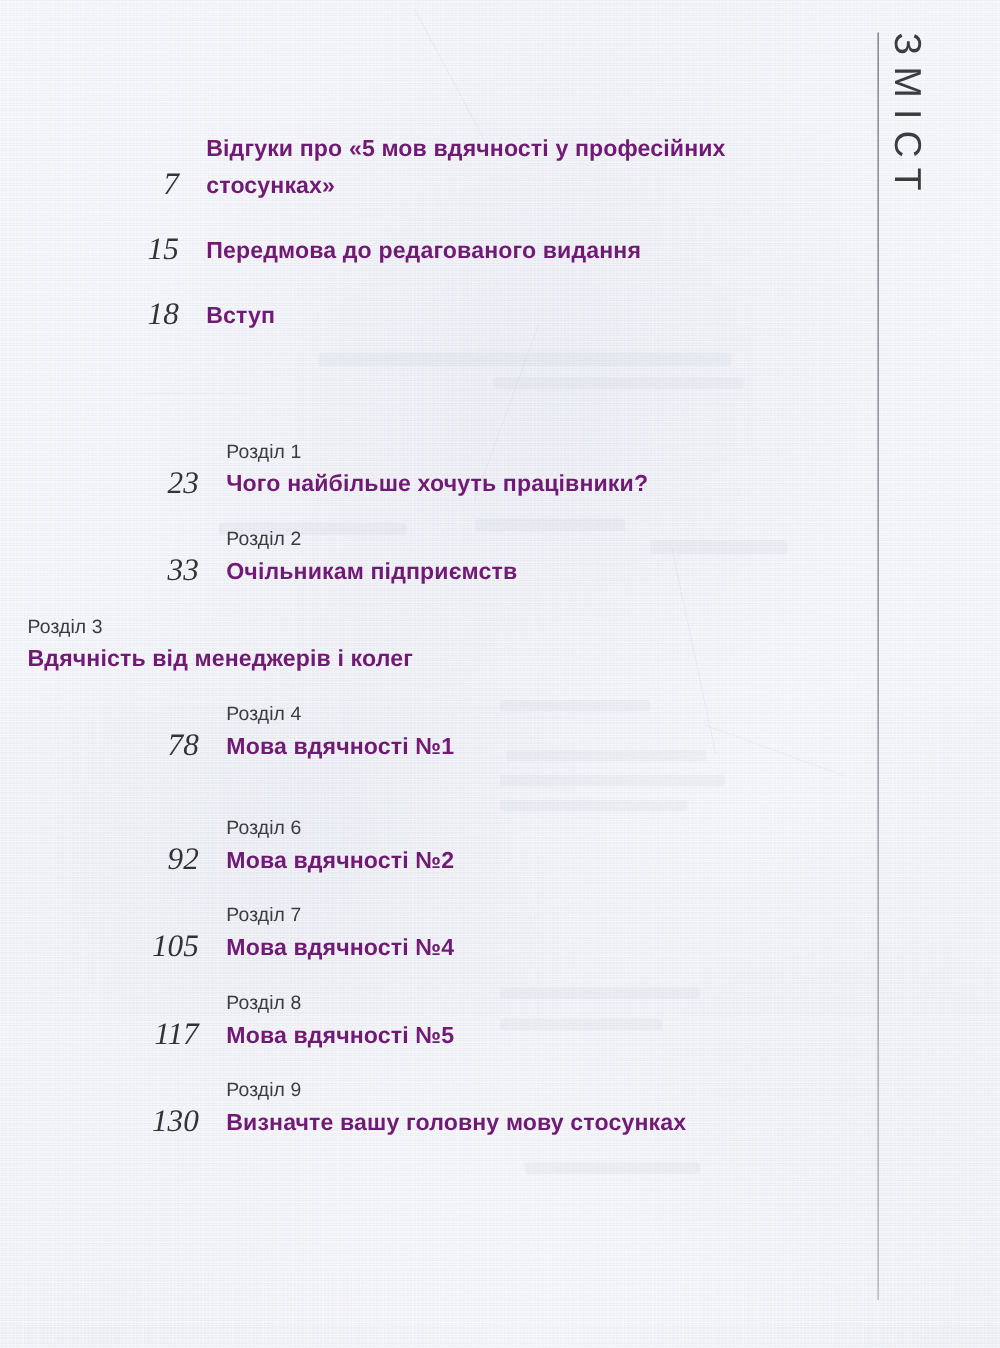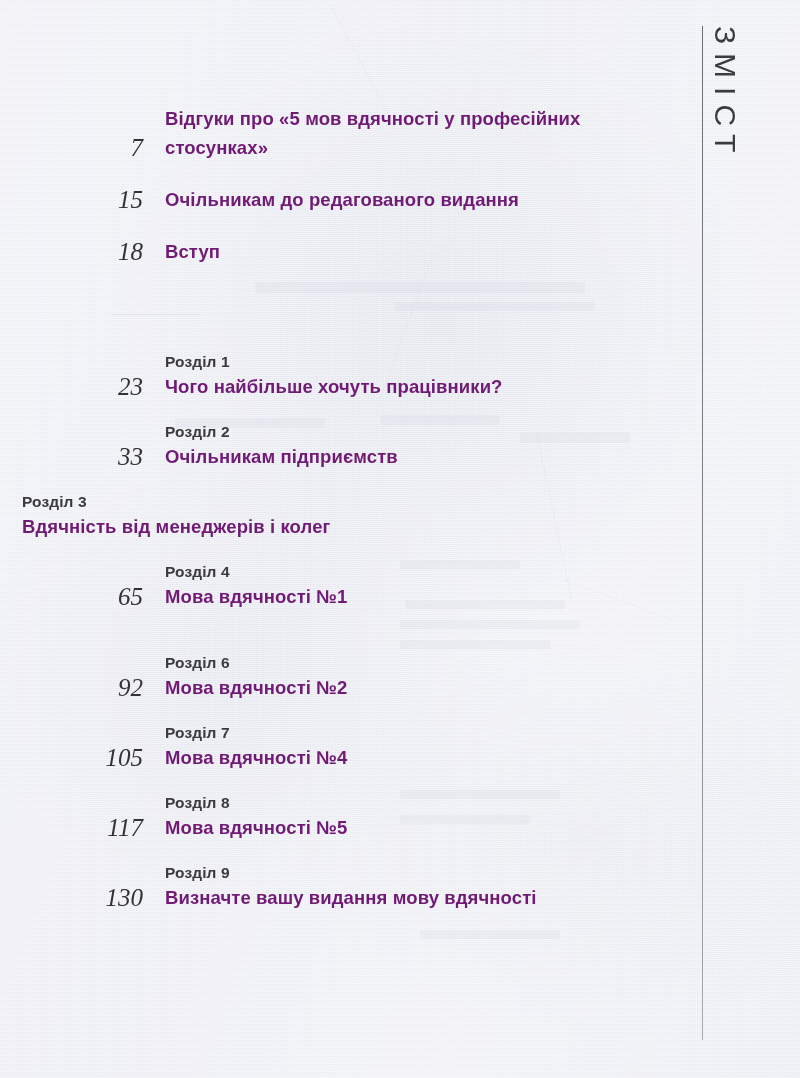--- a/index.html
+++ b/index.html
@@ -104,33 +104,33 @@
   }
   .entry .title {
     font-size: 18.5px;
     font-weight: bold;
     line-height: 29px;
     color: #701a75;
     letter-spacing: .1px;
   }
   .entry .chap {
     font-size: 15.5px;
-    font-weight: 700;
+    font-weight: 400;
     line-height: 20px;
     color: #3b3b3e;
     letter-spacing: .1px;
   }
 
   
   .entry.front .pg { align-self: flex-end; }
   .entry.front { margin-bottom: 23px; }
 
   
   .entry.chapter { margin-bottom: 21px; }
-  .entry.chapter .pg { padding-top: 20px; }
+  .entry.chapter .pg { padding-top: 20px; padding-left: 16px; }
 
   .gap { height: 63px; }
 </style>
 </head>
 <body>
 
 <div class="page"></div>
 <div class="grain"></div>
 
 <div class="bleed">
@@ -161,21 +161,21 @@
   <div class="entry front">
     <div class="pg">7</div>
     <div class="body">
       <div class="title">Відгуки про «5 мов вдячності у професійних стосунках»</div>
     </div>
   </div>
 
   <div class="entry front">
     <div class="pg">15</div>
     <div class="body">
-      <div class="title">Очільникам до редагованого видання</div>
+      <div class="title">Передмова до редагованого видання</div>
     </div>
   </div>
 
   <div class="entry front">
     <div class="pg">18</div>
     <div class="body">
       <div class="title">Вступ</div>
     </div>
   </div>
 
@@ -198,21 +198,21 @@
   </div>
 
   <div class="entry chapter">
     <div class="body">
       <div class="chap">Розділ 3</div>
       <div class="title">Вдячність від менеджерів і колег</div>
     </div>
   </div>
 
   <div class="entry chapter">
-    <div class="pg">65</div>
+    <div class="pg">78</div>
     <div class="body">
       <div class="chap">Розділ 4</div>
       <div class="title">Мова вдячності №1</div>
     </div>
   </div>
 
   <div class="entry chapter">
     <div class="body">
     </div>
   </div>
@@ -238,17 +238,17 @@
     <div class="body">
       <div class="chap">Розділ 8</div>
       <div class="title">Мова вдячності №5</div>
     </div>
   </div>
 
   <div class="entry chapter">
     <div class="pg">130</div>
     <div class="body">
       <div class="chap">Розділ 9</div>
-      <div class="title">Визначте вашу видання мову вдячності</div>
+      <div class="title">Визначте вашу головну мову стосунках</div>
     </div>
   </div>
 
 </div>
 
 </body></html>

